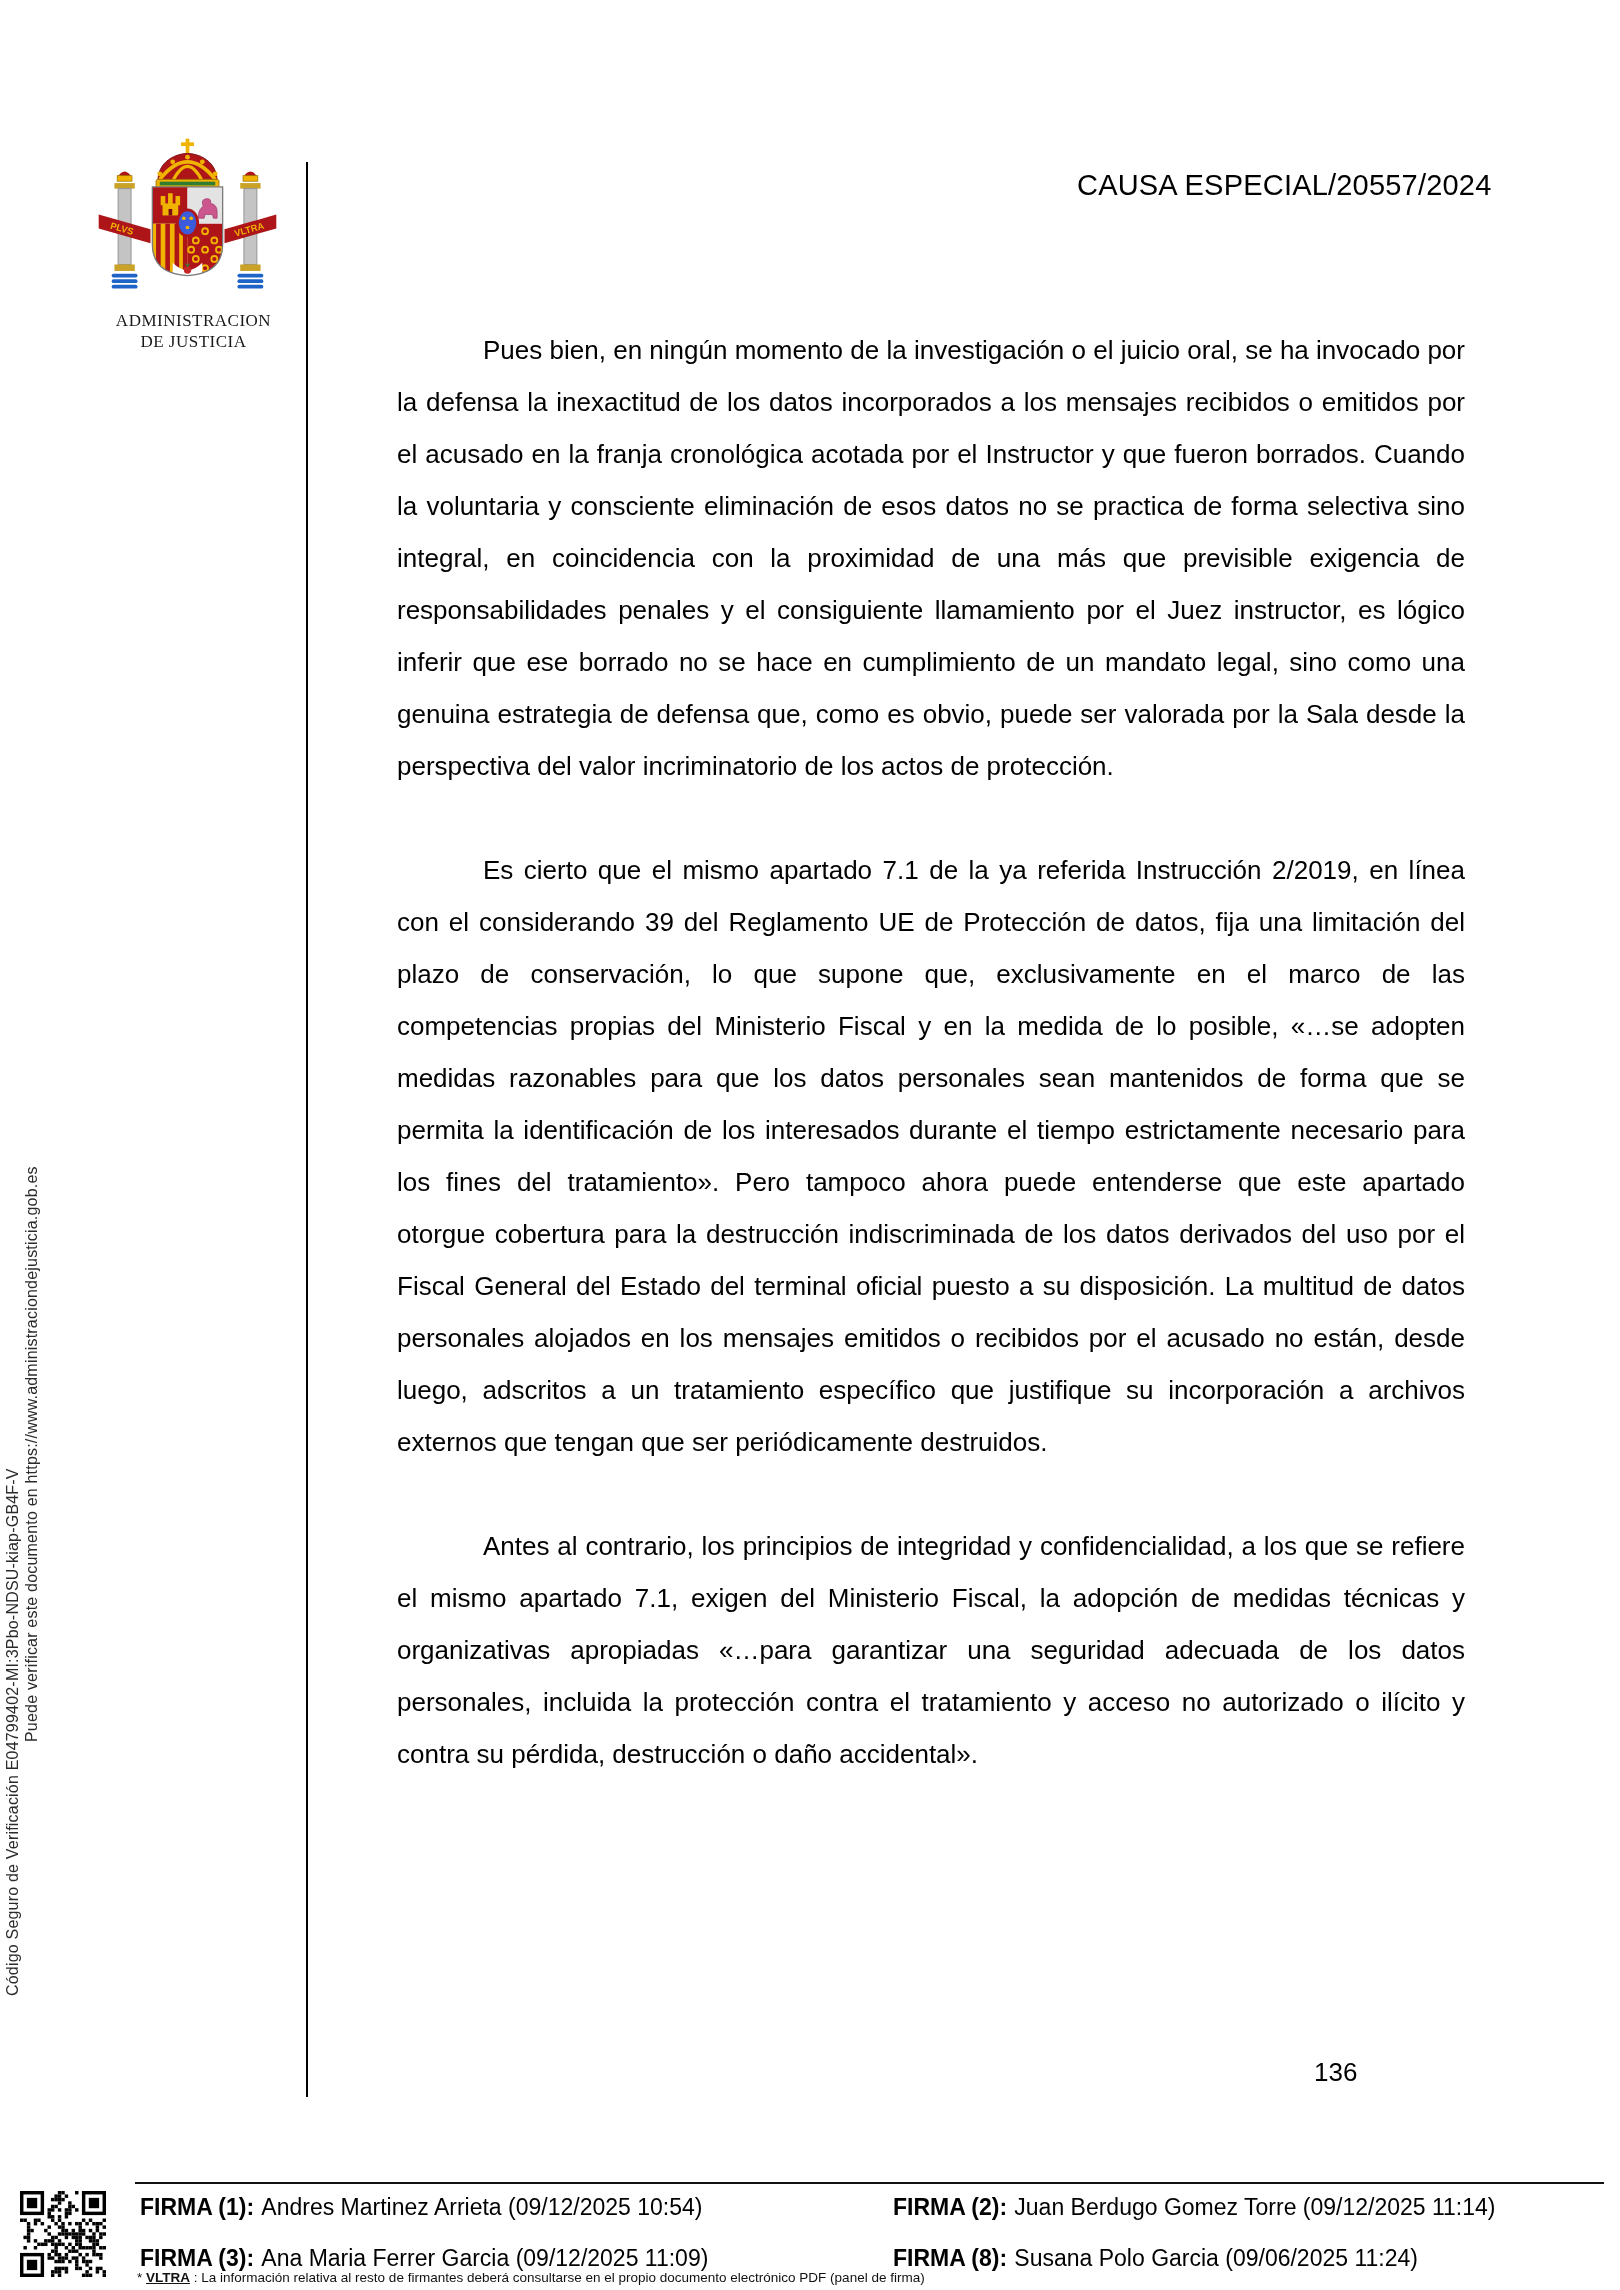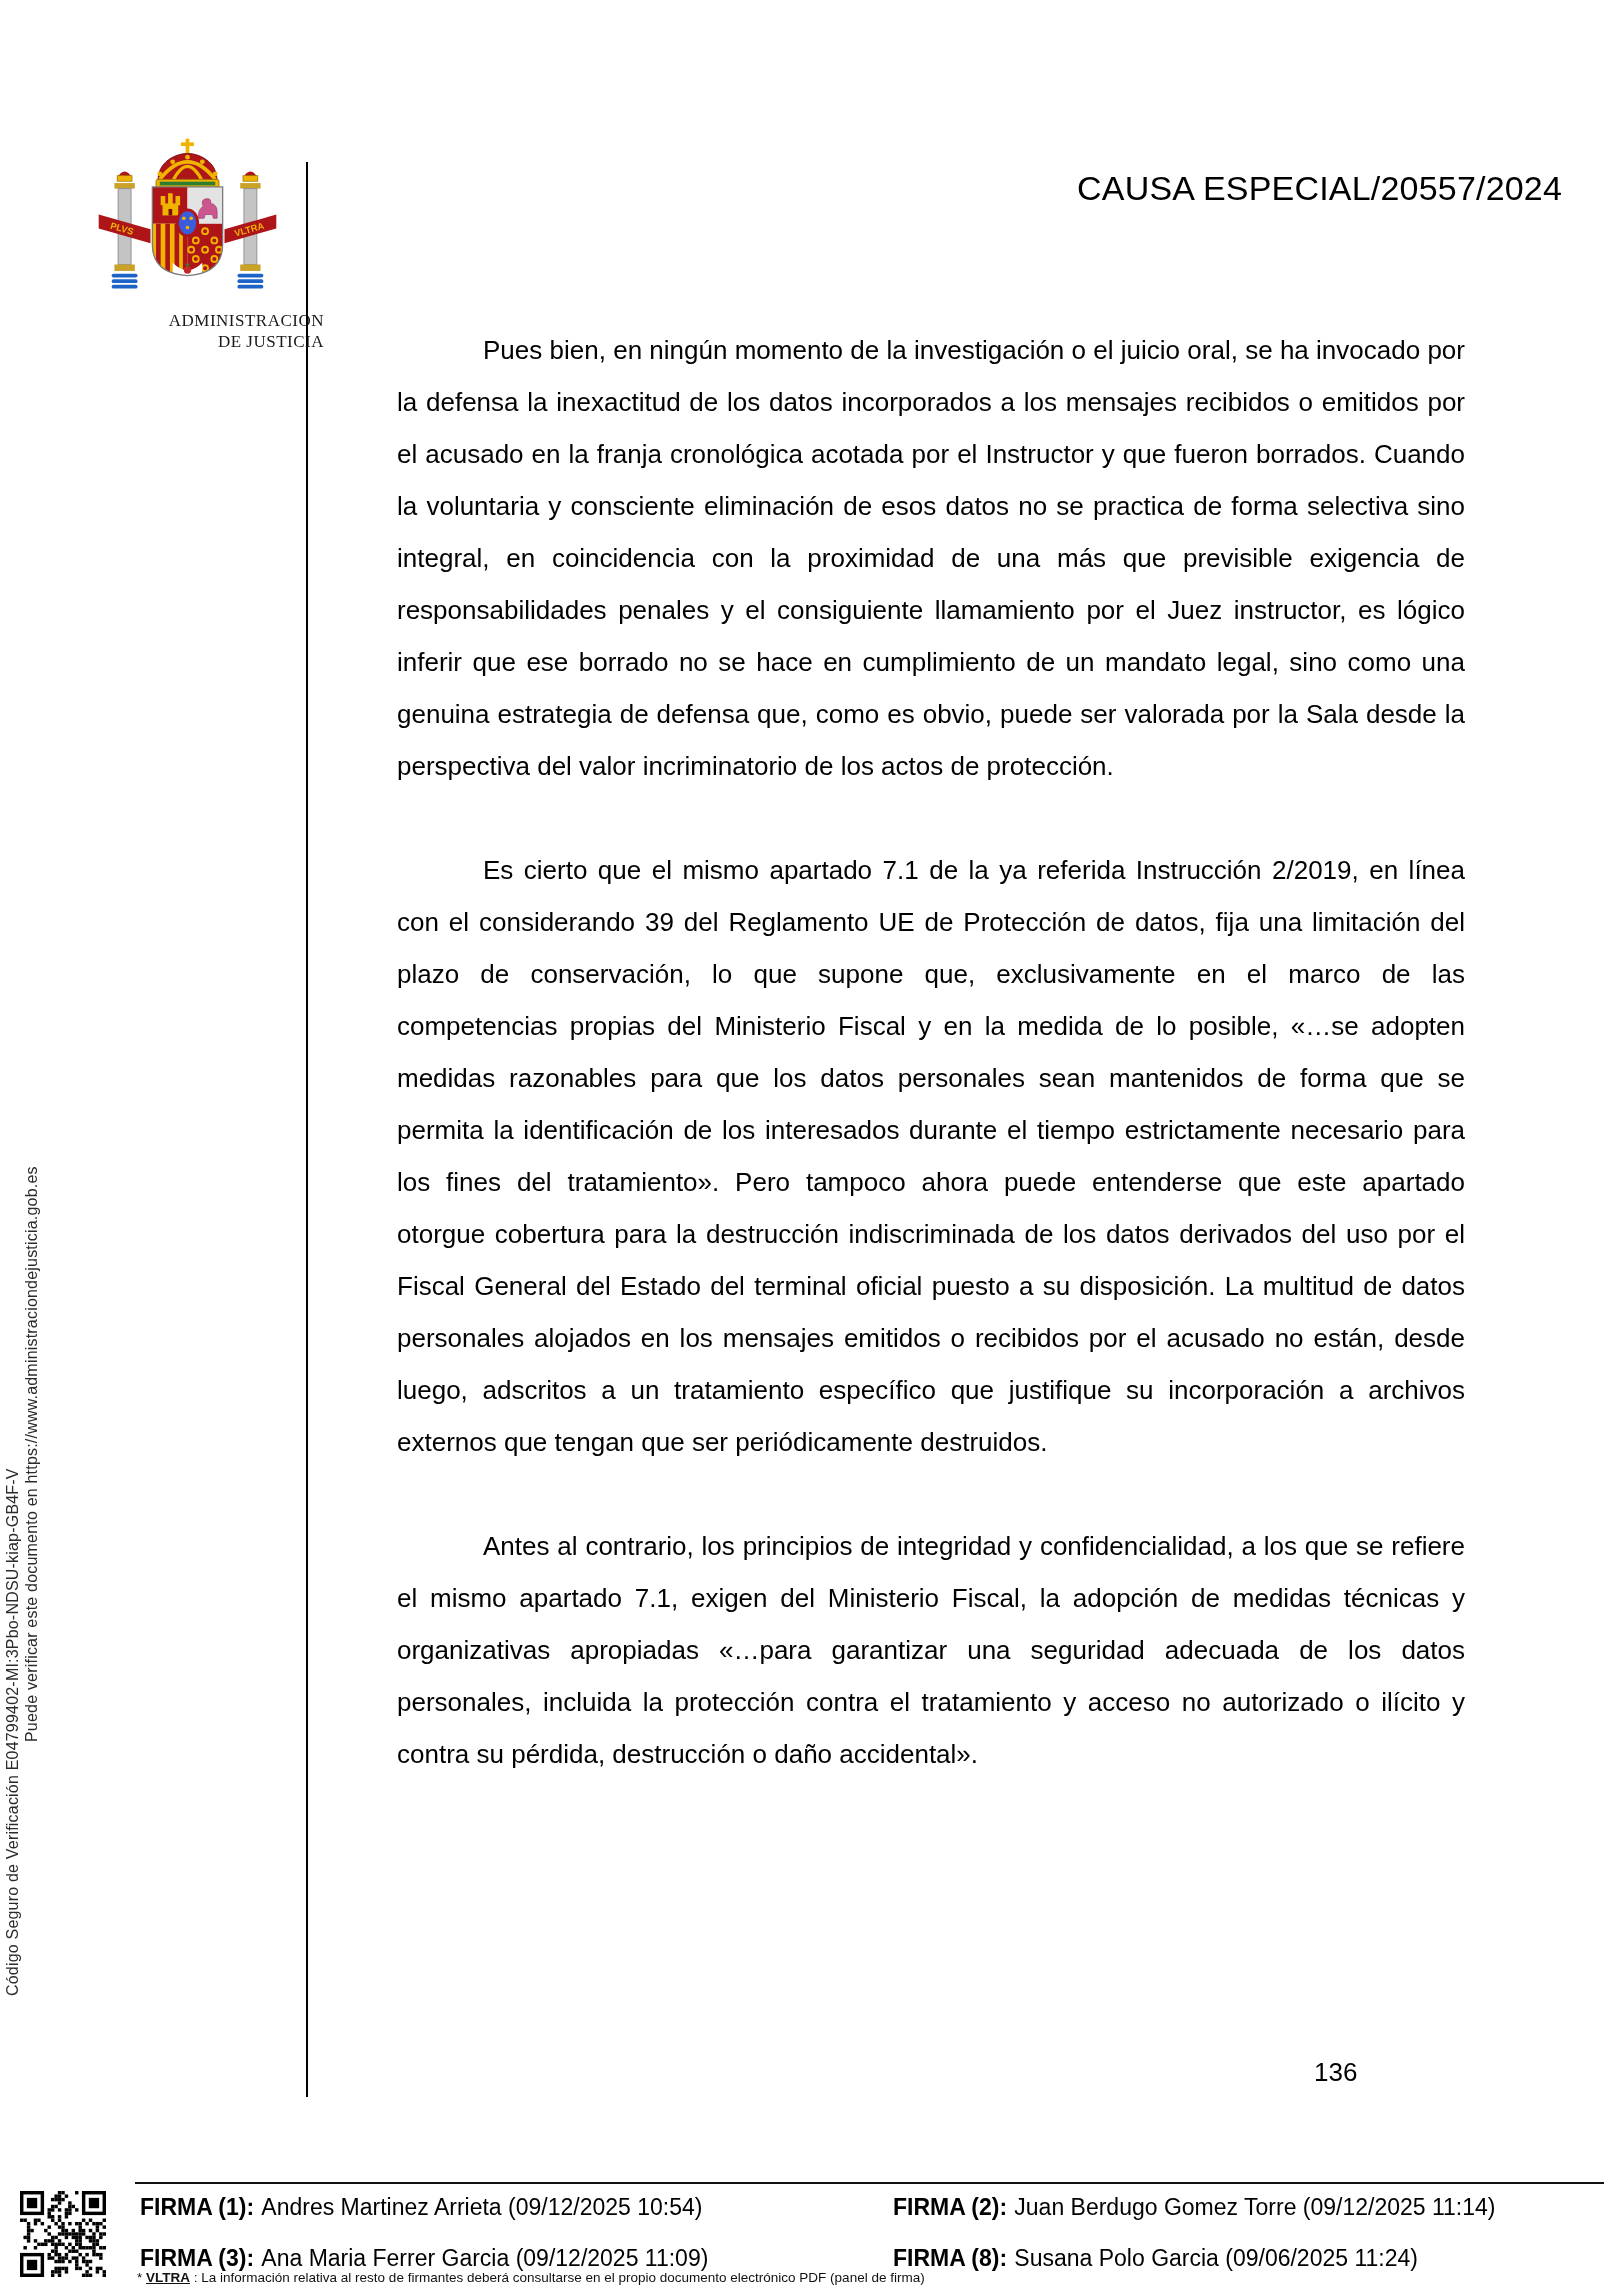--- a/index.html
+++ b/index.html
@@ -3,26 +3,26 @@
 <meta charset="utf-8">
 <style>
   html,body{margin:0;padding:0;}
   body{
     width:1620px;height:2291px;position:relative;background:#ffffff;
     font-family:"Liberation Sans",sans-serif;color:#000;overflow:hidden;
   }
   
   .crest{position:absolute;left:95px;top:133px;}
   .org-name{
-    position:absolute;left:63px;top:310px;width:261px;text-align:right;
+    position:absolute;left:63px;top:310px;width:261px;text-align:center;
     font-family:"Liberation Serif",serif;font-size:17px;line-height:21px;color:#1a1a1a;
     letter-spacing:0.5px;
   }
   .v-divider{position:absolute;left:306px;top:162px;width:1.8px;height:1935px;background:#000;}
-  .case-ref{position:absolute;left:1077px;top:169px;font-size:34px;letter-spacing:0.2px;}
+  .case-ref{position:absolute;left:1077px;top:169px;font-size:29px;letter-spacing:0.2px;}
   
   .body-text{
     position:absolute;left:390px;top:317px;width:1082px;
     font-size:26px;line-height:52px;text-align:justify;
   }
   .body-text p{margin:7px;text-indent:86px;}
   .body-text p + p{margin-top:52px;}
   .page-number{position:absolute;left:1314px;top:2057px;width:126px;text-align:left;font-size:26px;}
   
   .vtxt{

